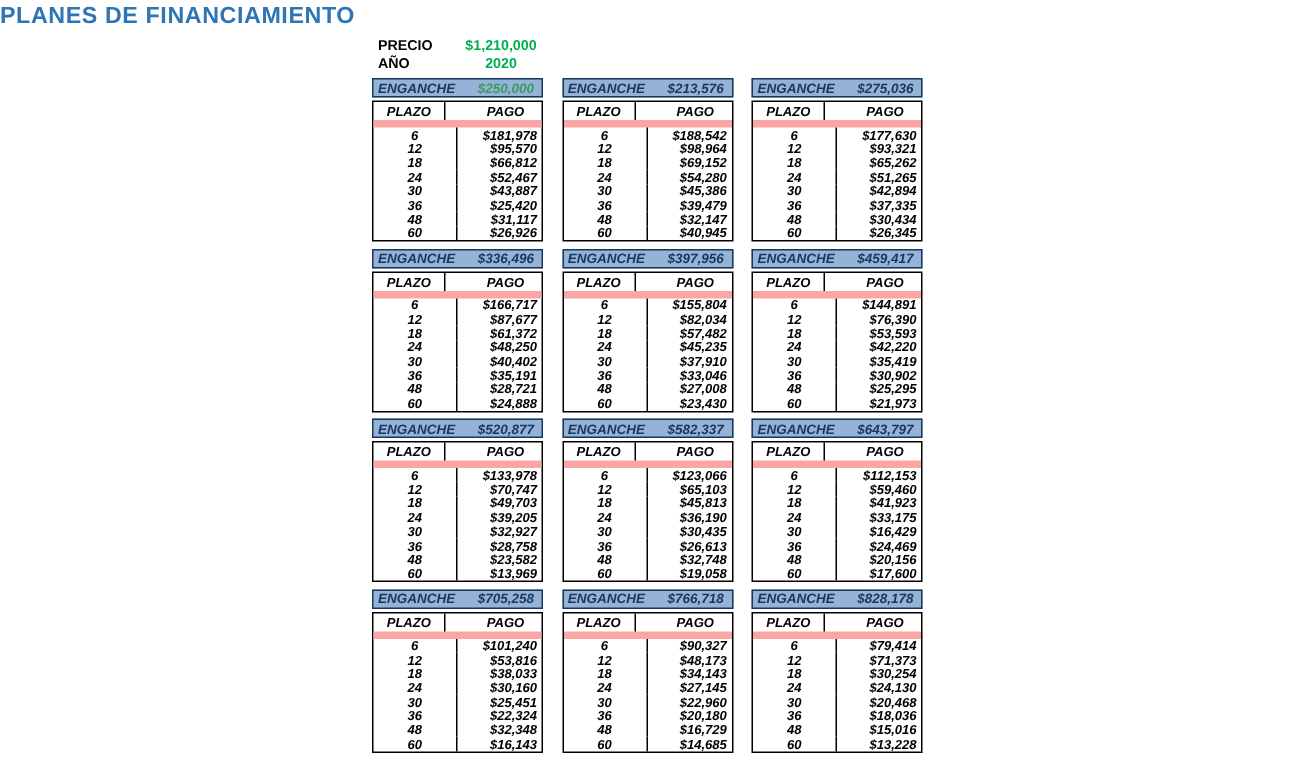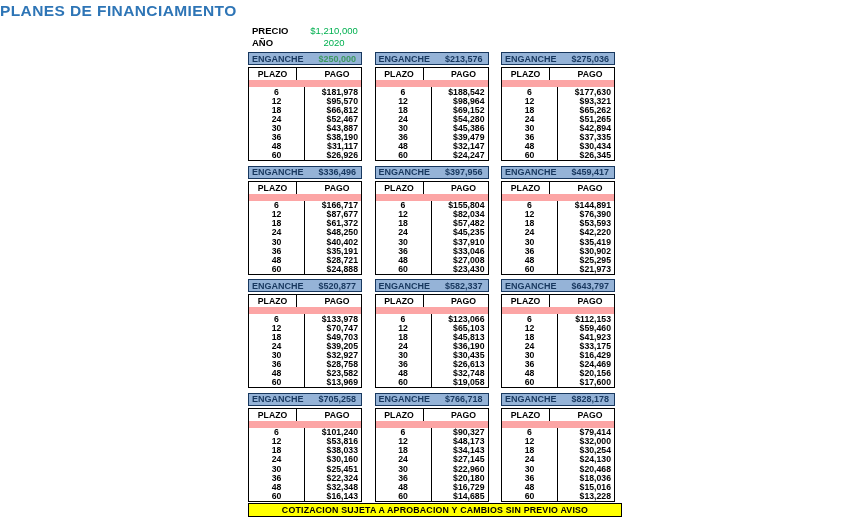--- a/index.html
+++ b/index.html
@@ -44,34 +44,34 @@
     width: 47px;
     font-size: 9.5px;
     font-weight: bold;
     color: #000000;
   }
   .info-value {
     display: inline-block;
     width: 70px;
     text-align: center;
     font-size: 9.5px;
-    font-weight: normal;
+    font-weight: bold;
     color: var(--value-green);
   }
   .plans-grid {
     position: absolute;
     left: 248px;
     top: 52px;
     width: 374px;
     display: grid;
     grid-template-columns: repeat(3, 121px);
     column-gap: 5.5px;
     row-gap: 4.5px;
   }
-  .plan { width: 114px; }
+  .plan { width: 114px; font-style: italic; }
   .enganche-bar {
     box-sizing: border-box;
     height: 13px;
     background: var(--header-bg);
     border: 1.5px solid var(--header-border);
     display: flex;
     justify-content: space-between;
     align-items: center;
     padding: 0 5px 0 3px;
     margin-bottom: 2px;
@@ -95,21 +95,21 @@
     flex-direction: column;
     background: #ffffff;
   }
   .row {
     display: flex;
     flex: 1;
     min-height: 0;
   }
   .row.head {
     flex: 0 0 12px;
-    border-bottom: 7px solid #fca5a5;
+    border-bottom: 5px solid #fca5a5;
     gap: 16px;
   }
   .cell {
     display: flex;
     align-items: center;
     font-size: 8.7px;
     font-weight: bold;
     color: #000000;
     box-sizing: border-box;
   }
@@ -186,21 +186,21 @@
           <div class="row">
             <span class="cell plazo">24</span>
             <span class="cell pago">$52,467</span>
           </div>
           <div class="row">
             <span class="cell plazo">30</span>
             <span class="cell pago">$43,887</span>
           </div>
           <div class="row">
             <span class="cell plazo">36</span>
-            <span class="cell pago">$38,190</span>
+            <span class="cell pago">$25,420</span>
           </div>
           <div class="row">
             <span class="cell plazo">48</span>
             <span class="cell pago">$31,117</span>
           </div>
           <div class="row">
             <span class="cell plazo">60</span>
             <span class="cell pago">$26,926</span>
           </div>
         </div>
@@ -239,21 +239,21 @@
           <div class="row">
             <span class="cell plazo">36</span>
             <span class="cell pago">$39,479</span>
           </div>
           <div class="row">
             <span class="cell plazo">48</span>
             <span class="cell pago">$32,147</span>
           </div>
           <div class="row">
             <span class="cell plazo">60</span>
-            <span class="cell pago">$24,247</span>
+            <span class="cell pago">$40,945</span>
           </div>
         </div>
   </div>
 
   <div class="plan">
     <div class="enganche-bar">
       <span class="enganche-label">ENGANCHE</span>
       <span class="enganche-value">$275,036</span>
     </div>
     <div class="plan-table">
@@ -665,21 +665,21 @@
       <div class="row head">
         <span class="cell plazo">PLAZO</span>
         <span class="cell pago">PAGO</span>
       </div>
     <div class="row">
             <span class="cell plazo">6</span>
             <span class="cell pago">$79,414</span>
           </div>
           <div class="row">
             <span class="cell plazo">12</span>
-            <span class="cell pago">$32,000</span>
+            <span class="cell pago">$71,373</span>
           </div>
           <div class="row">
             <span class="cell plazo">18</span>
             <span class="cell pago">$30,254</span>
           </div>
           <div class="row">
             <span class="cell plazo">24</span>
             <span class="cell pago">$24,130</span>
           </div>
           <div class="row">
@@ -695,15 +695,14 @@
             <span class="cell pago">$15,016</span>
           </div>
           <div class="row">
             <span class="cell plazo">60</span>
             <span class="cell pago">$13,228</span>
           </div>
         </div>
   </div>
 </div>
 
-  <div class="footer-bar">COTIZACION SUJETA A APROBACION Y CAMBIOS SIN PREVIO AVISO</div>
 
 </div>
 
 </body></html>

